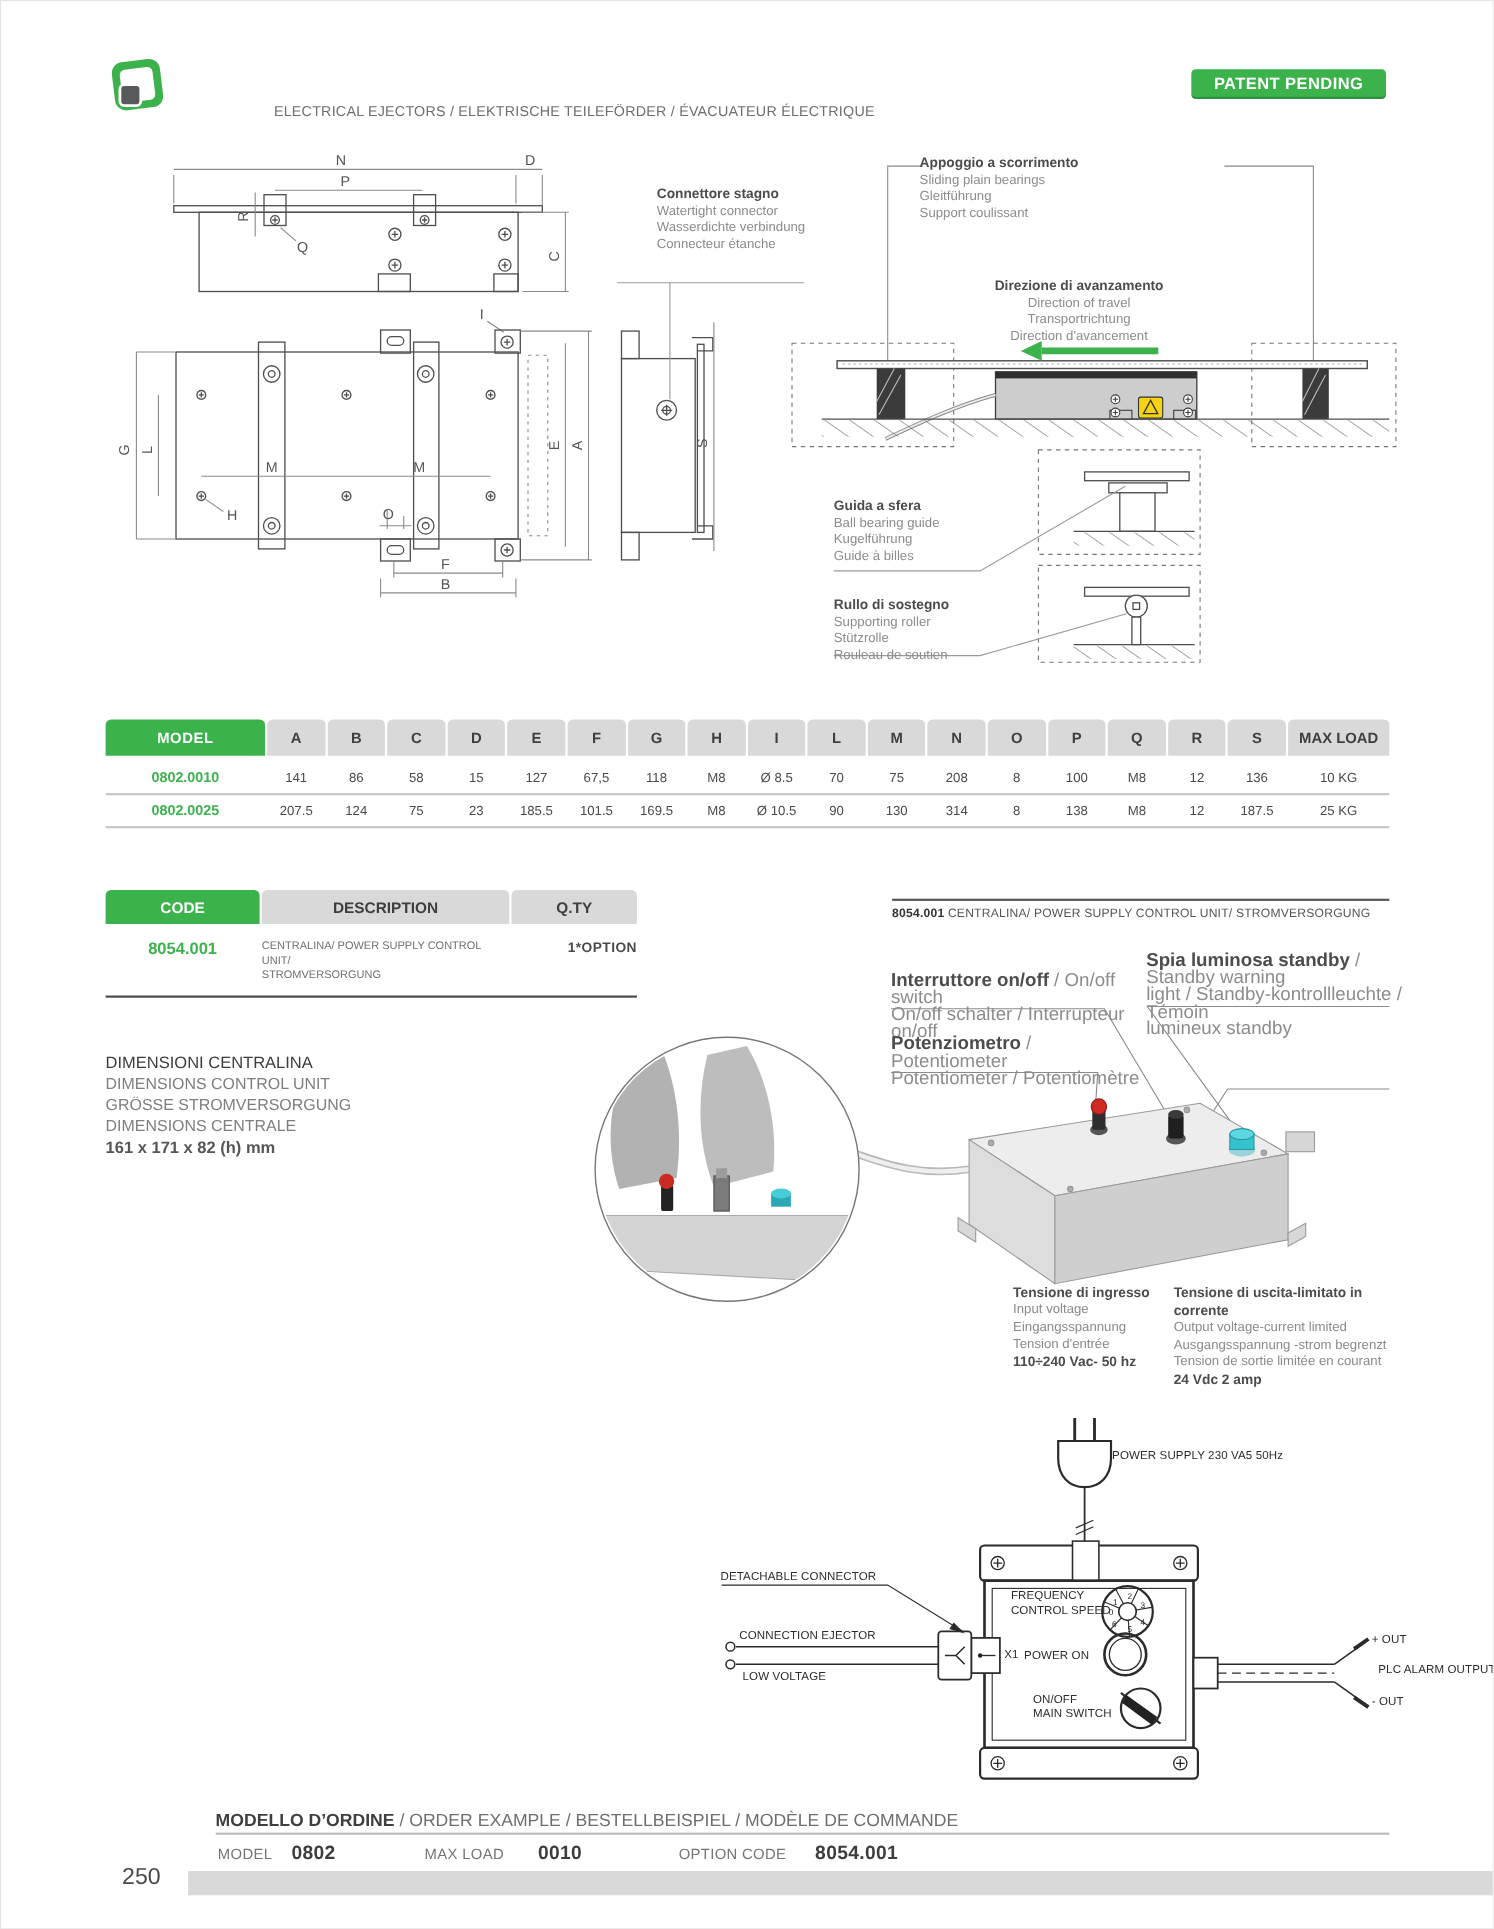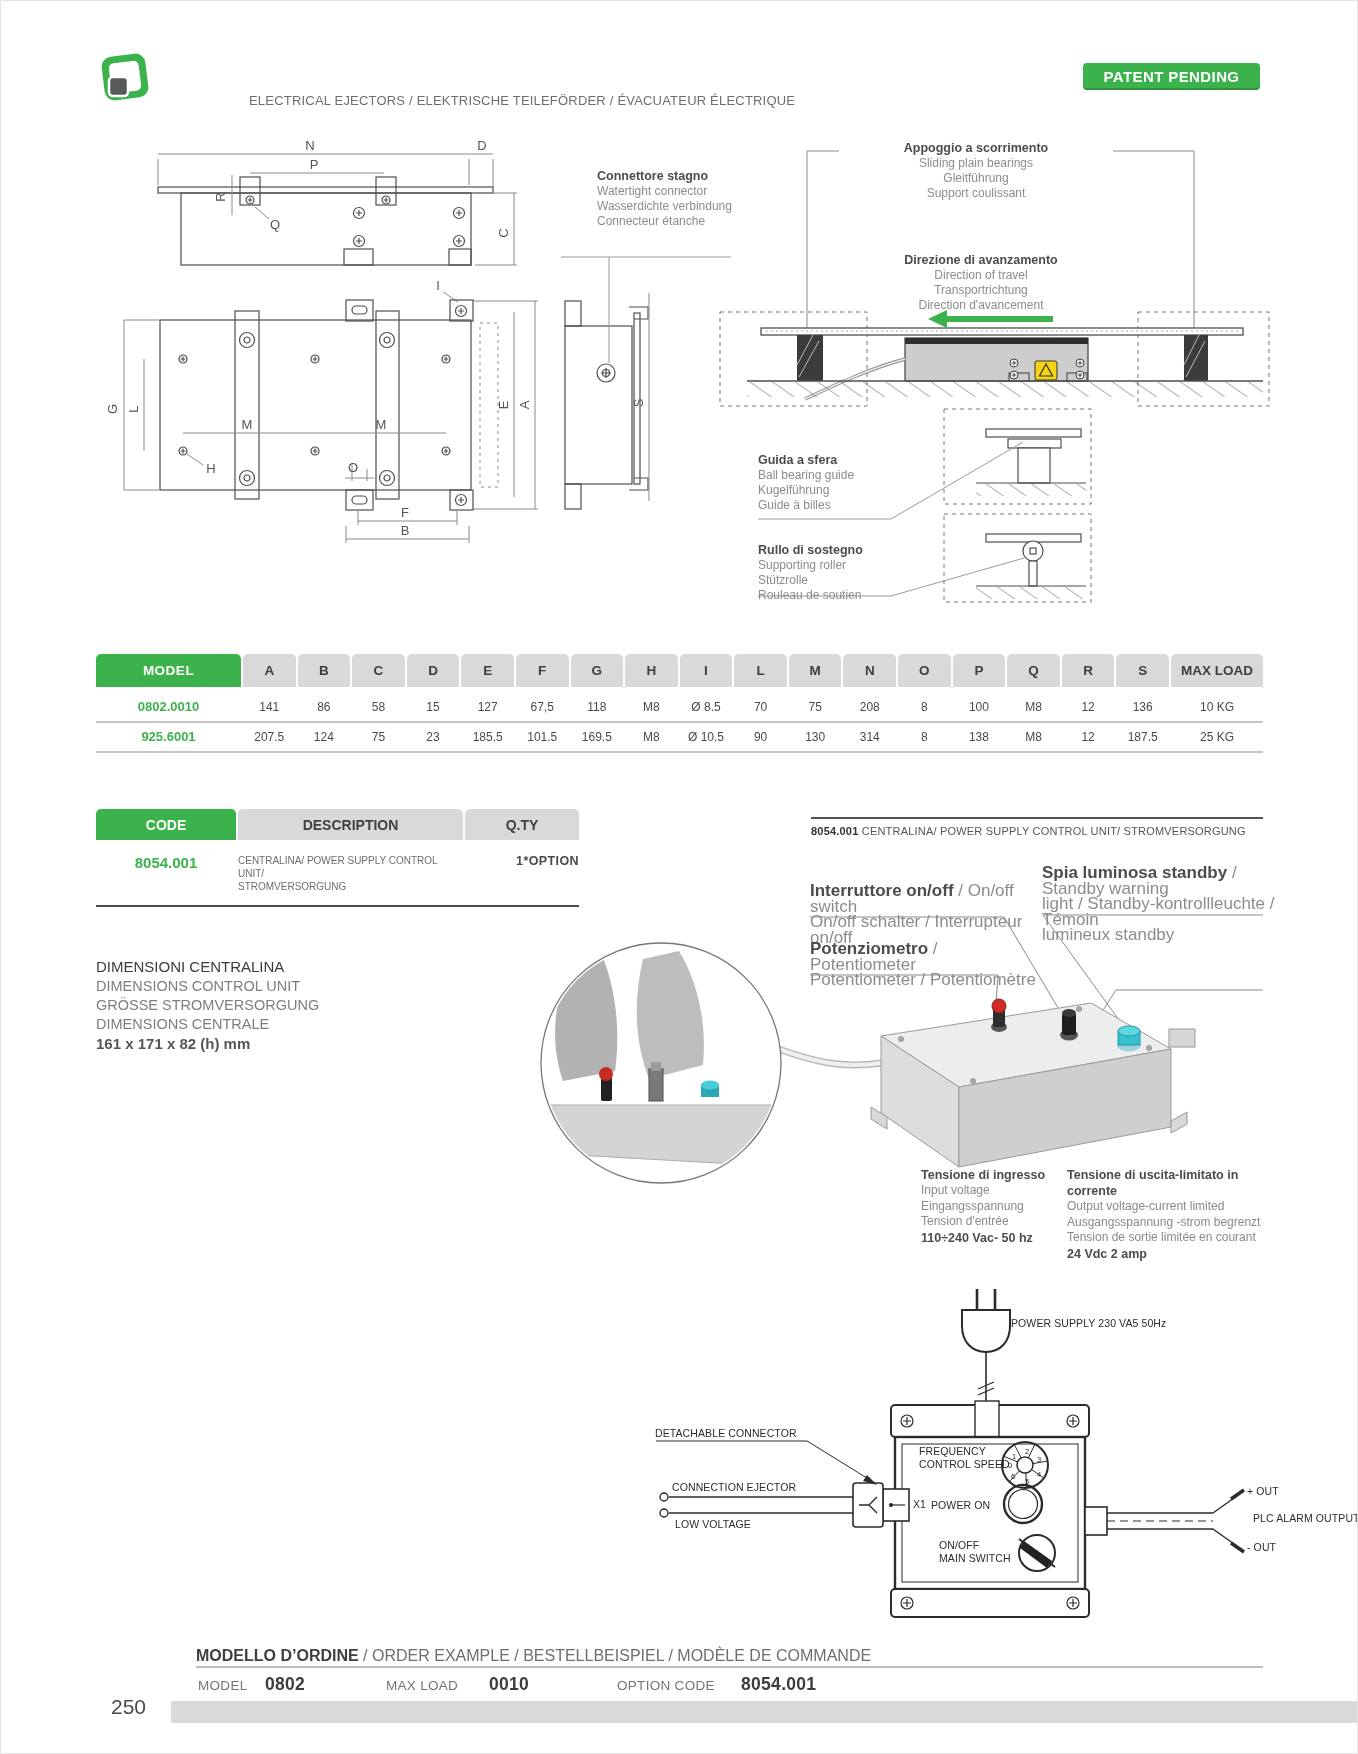--- a/index.html
+++ b/index.html
@@ -266,21 +266,21 @@
       <path d="M757 595H890L1023 557" stroke="#9a9a9a" stroke-width="1" fill="none"></path>
     </g>
   </svg>
 
   <div class="abs co" style="left:596px;top:168px;width:170px">
     <div class="co-t">Connettore stagno</div>
     <div class="co-l">Watertight connector</div>
     <div class="co-l">Wasserdichte verbindung</div>
     <div class="co-l">Connecteur étanche</div>
   </div>
-  <div class="abs co" style="left:835px;top:140px;width:280px;text-align:center">
+  <div class="abs co" style="left:835px;top:140px;width:280px;text-align:left">
     <div class="co-t">Appoggio a scorrimento</div>
     <div class="co-l">Sliding plain bearings</div>
     <div class="co-l">Gleitführung</div>
     <div class="co-l">Support coulissant</div>
   </div>
   <div class="abs co" style="left:840px;top:252px;width:280px;text-align:center">
     <div class="co-t">Direzione di avanzamento</div>
     <div class="co-l">Direction of travel</div>
     <div class="co-l">Transportrichtung</div>
     <div class="co-l">Direction d'avancement</div>
@@ -336,21 +336,21 @@
         <div>75</div>
         <div>208</div>
         <div>8</div>
         <div>100</div>
         <div>M8</div>
         <div>12</div>
         <div>136</div>
         <div>10 KG</div>
       </div>
       <div class="dgrid drow">
-        <div class="model">925.6001</div>
+        <div class="model">0802.0025</div>
         <div>207.5</div>
         <div>124</div>
         <div>75</div>
         <div>23</div>
         <div>185.5</div>
         <div>101.5</div>
         <div>169.5</div>
         <div>M8</div>
         <div>Ø 10.5</div>
         <div>90</div>

